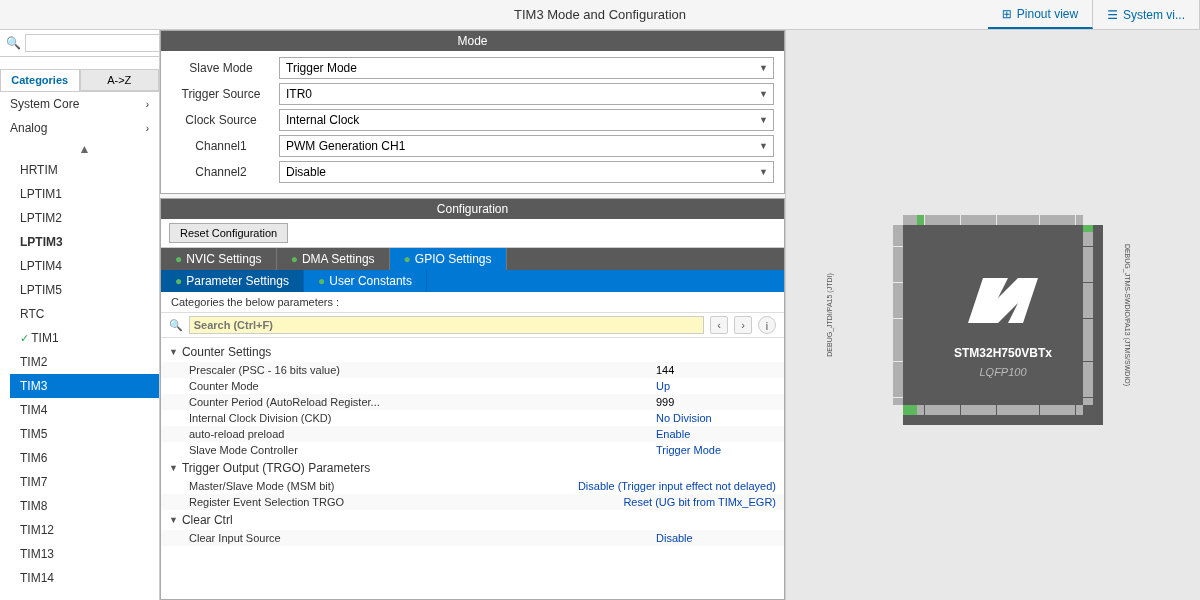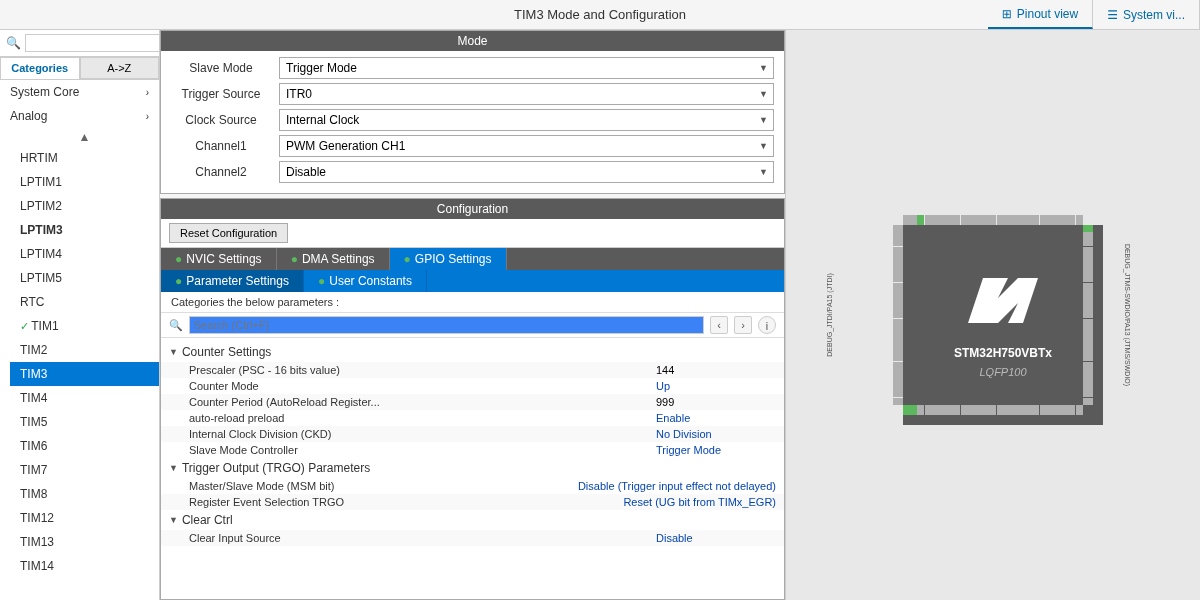--- a/index.html
+++ b/index.html
@@ -68,20 +68,21 @@
       border-bottom: 1px solid #ccc;
     }
     .sidebar-tab {
       flex: 1;
       text-align: center;
       padding: 4px 0;
       font-size: 11px;
       cursor: pointer;
       border: 1px solid #ccc;
       background: #e8e8e8;
+      margin-top: 12px;
     }
     .sidebar-tab.active { background: #fff; border-bottom: none; color: #006aaa; font-weight: bold; }
 
     .sidebar-item {
       display: flex;
       align-items: center;
       justify-content: space-between;
       padding: 5px 10px;
       cursor: pointer;
       color: #333;
@@ -215,21 +216,22 @@
       padding: 3px 8px;
       border-bottom: 1px solid #ddd;
       gap: 6px;
     }
     .params-search input {
       flex: 1;
       border: 1px solid #ccc;
       padding: 2px 4px;
       font-size: 11px;
       outline: none;
-      background: #3b82f6;
+      background: #fef9c3;
+      font-weight: bold;
     }
     .params-search .icon-btn {
       width: 18px;
       height: 18px;
       border: 1px solid #ccc;
       background: #f5f5f5;
       display: flex;
       align-items: center;
       justify-content: center;
       cursor: pointer;
@@ -515,26 +517,26 @@
         </div>
         <div class="param-row">
           <span class="param-name">Counter Mode</span>
           <span class="param-value">Up</span>
         </div>
         <div class="param-row">
           <span class="param-name">Counter Period (AutoReload Register...</span>
           <span class="param-value black">999</span>
         </div>
         <div class="param-row">
+          <span class="param-name">Internal Clock Division (CKD)</span>
+          <span class="param-value">No Division</span>
+        </div>
+        <div class="param-row">
           <span class="param-name">auto-reload preload</span>
           <span class="param-value">Enable</span>
-        </div>
-        <div class="param-row">
-          <span class="param-name">Internal Clock Division (CKD)</span>
-          <span class="param-value">No Division</span>
         </div>
         <div class="param-row">
           <span class="param-name">Slave Mode Controller</span>
           <span class="param-value">Trigger Mode</span>
         </div>
 
         <div class="param-group-header">
           <span class="arrow">▼</span>
           <span>Trigger Output (TRGO) Parameters</span>
         </div>

